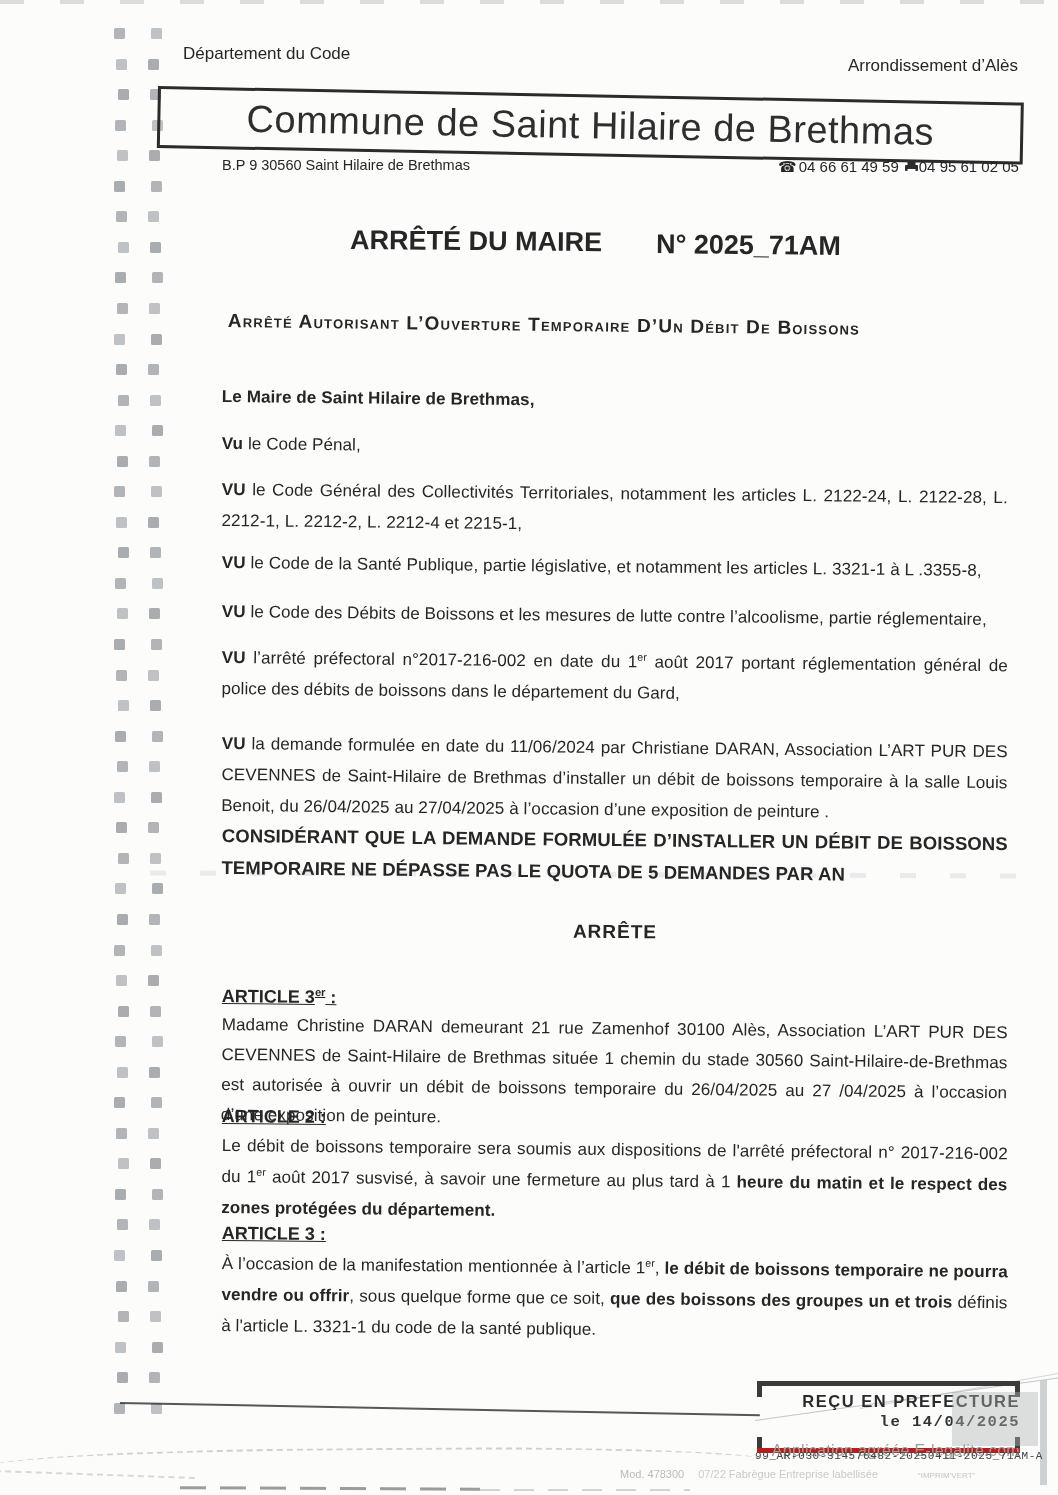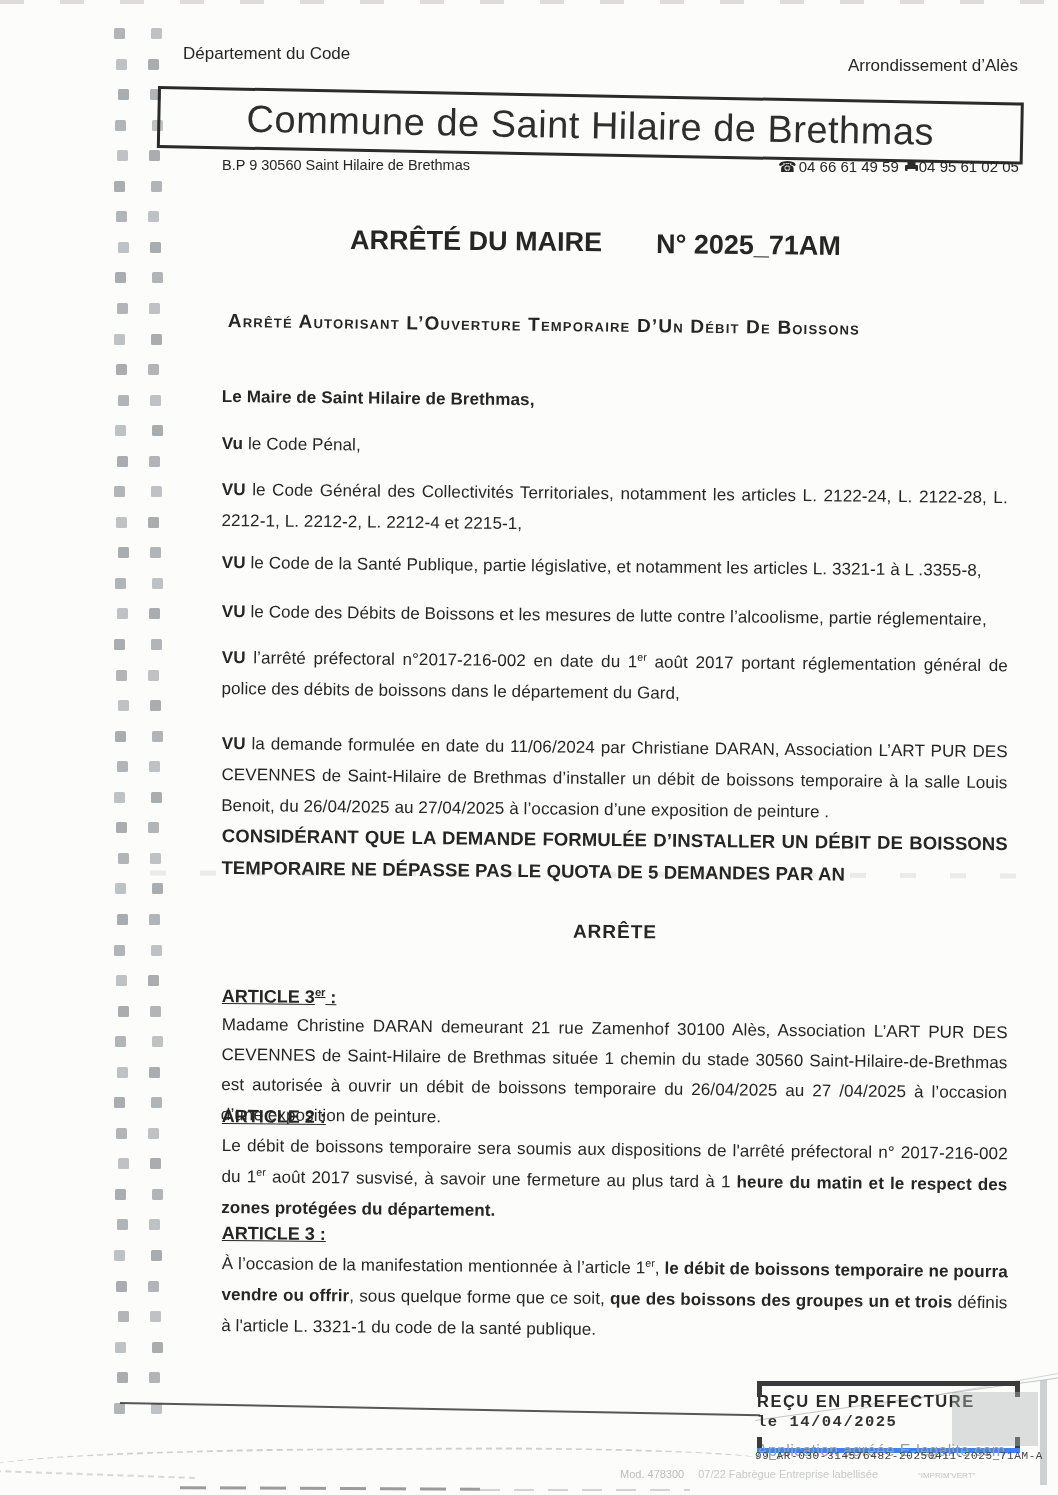--- a/index.html
+++ b/index.html
@@ -41,22 +41,22 @@
   .r4{top:596px;} .r5{top:642px;} .r6{top:728px;}
   .r7{top:820px; font-size:18.5px; line-height:32px; font-weight:bold;}
   .arrete-heading{left:222px; top:921px; width:786px; text-align:center; font-size:19px; font-weight:bold; letter-spacing:1px; transform:rotate(0.5deg);}
   .art-heading{left:222px; font-size:18px; line-height:24px; transform:rotate(0.6deg); transform-origin:left top;}
   .ah1{top:984px;} .ah2{top:1104px;} .ah3{top:1221px;}
   .art-body{line-height:30px;}
   .ab1{top:1010px;} .ab2{top:1130px; line-height:31px;} .ab3{top:1248px; line-height:31px;}
   
   .stamp{
     left:757px; top:1381px; width:263px; height:62px;
-    border-top:5px solid #3b3b3b; border-bottom:5px solid #3b82f6;
-    text-align:left;
+    border-top:5px solid #3b3b3b; border-bottom:5px solid #b91c1c;
+    text-align:right;
   }
   .stamp .stub{position:absolute; width:5px; height:11px; background:#3b3b3b;}
   .stub.tl{left:0; top:0;} .stub.tr{right:0; top:0;}
   .stub.bl{left:0; bottom:0;} .stub.br{right:0; bottom:0;}
   .stamp-title{margin-top:6px; font-size:16.5px; font-weight:bold; letter-spacing:1.5px; color:#2a2a2a;}
   .stamp-date{margin-top:2px; font-family:"Liberation Mono","DejaVu Sans Mono",monospace; font-size:15.5px; font-weight:bold; letter-spacing:1.5px; color:#333;}
   .stamp-app{margin-top:11px; font-size:16px; color:#98a09b; letter-spacing:0.3px;}
   .stamp-overlay{left:952px; top:1392px; width:86px; height:54px; background:rgba(176,180,182,0.42);}
   .right-bar{left:1040px; top:1380px; width:7px; height:105px; background:#c2c5c7; opacity:0.8;}
   .reference{left:755px; top:1450px; font-family:"Liberation Mono","DejaVu Sans Mono",monospace; font-size:11px; letter-spacing:0.6px; color:#454545; white-space:nowrap;}

